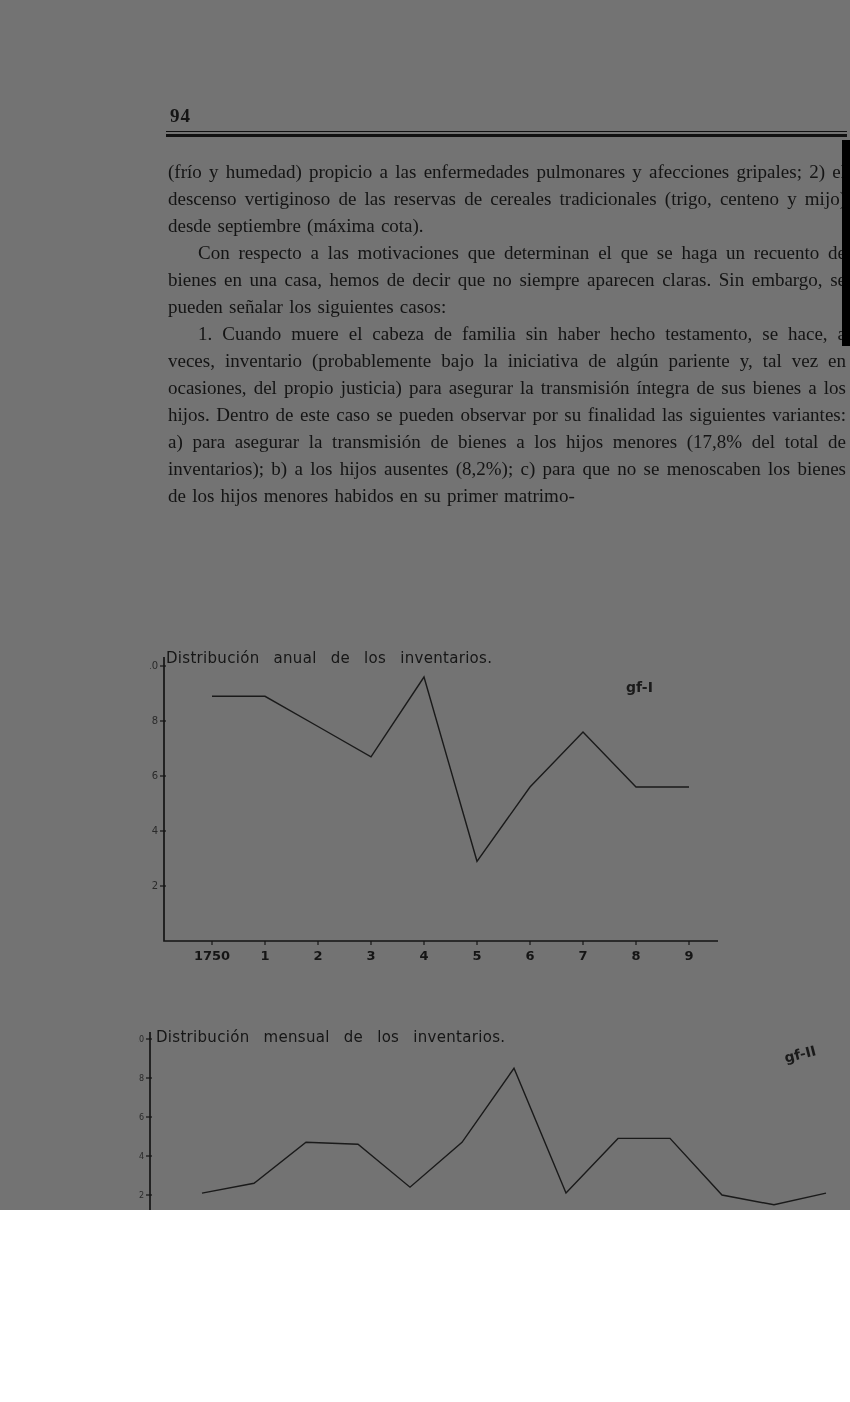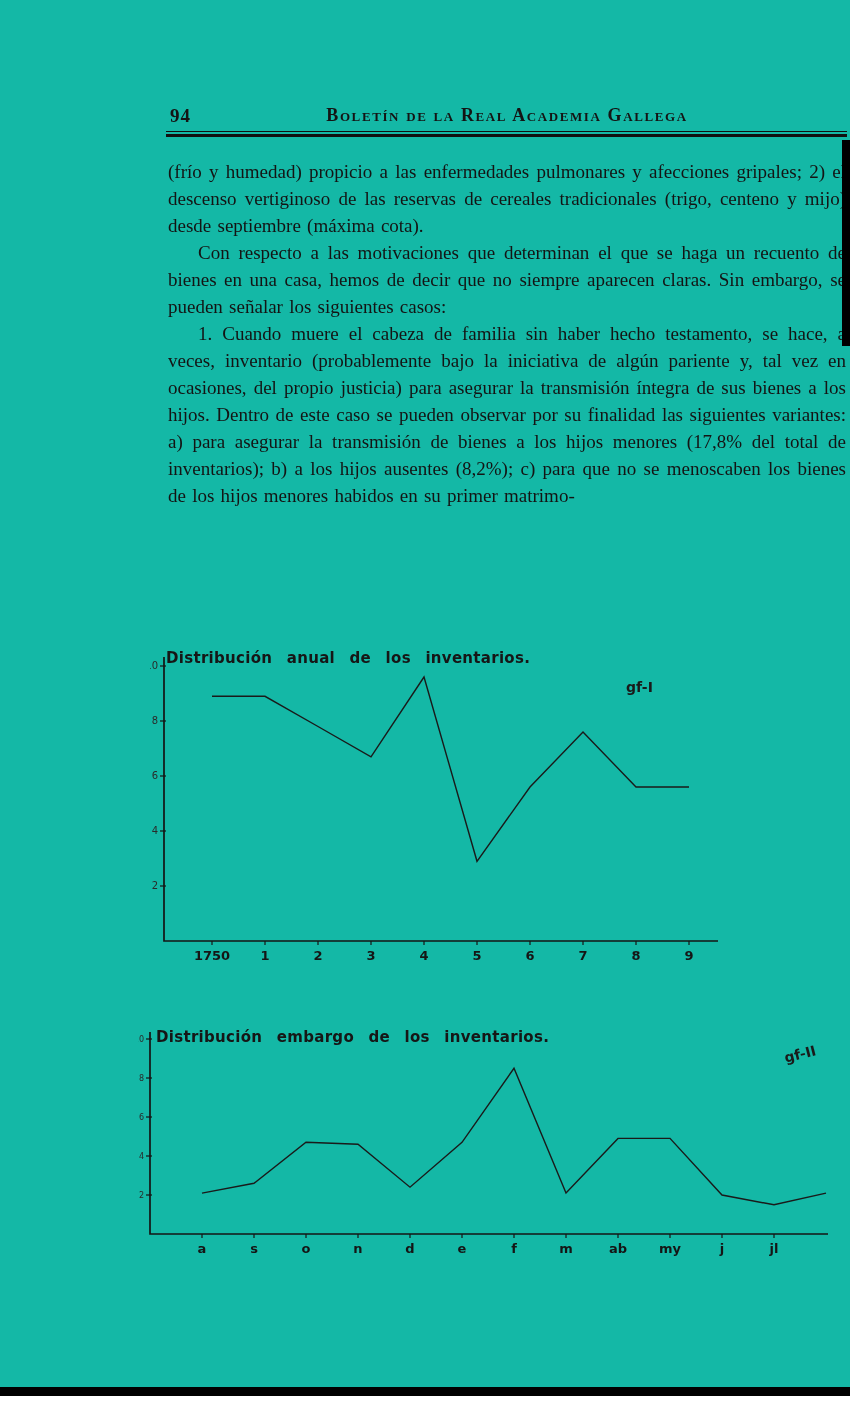--- a/index.html
+++ b/index.html
@@ -1,21 +1,21 @@
 <!DOCTYPE html>
 <html><head>
 <meta charset="utf-8">
 <style>
   * { margin: 0; padding: 0; box-sizing: border-box; }
   html, body { background: #ffffff; }
   .page {
     position: relative;
     width: 850px;
-    height: 1396px;
-    background: #14b8a6;
+    height: 1210px;
+    background: #737373;
     color: #141414;
     font-family: "Liberation Serif", serif;
     overflow: hidden;
   }
   
   .header { position: absolute; left: 168px; top: 103px; width: 678px; height: 26px; }
   .pagenum { position: absolute; left: 2px; top: 2px; font-size: 19px; font-weight: bold; letter-spacing: 1px; }
   .journal {
     position: absolute; left: 0; right: 0; top: 2px;
     text-align: center;
@@ -36,21 +36,21 @@
   }
   .para { text-indent: 30px; }
   .para.no-indent { text-indent: 0; }
   
   .chart { position: absolute; }
   .chart1 { left: 150px; top: 643px; width: 580px; height: 330px; }
   .chart2 { left: 138px; top: 1016px; width: 700px; height: 252px; }
   .chart-title {
     position: absolute; left: 16px; top: 6px;
     font-family: "DejaVu Sans", sans-serif;
-    font-weight: bold; font-size: 15px;
+    font-weight: normal; font-size: 15px;
     word-spacing: 9px; letter-spacing: 0.3px;
     color: #161616;
     white-space: nowrap;
   }
   .chart2 .chart-title { left: 18px; top: 12px; }
   .chart-annot {
     position: absolute;
     font-family: "DejaVu Sans", sans-serif;
     font-weight: bold; font-size: 14px;
     color: #1a1a1a;
@@ -63,21 +63,20 @@
   .artifact-right  { left: 842px; top: 140px; width: 8px;  height: 206px; }
   .artifact-bottom { left: 0;     top: 1387px; width: 850px; height: 15px; }
 </style>
 </head>
 <body>
 
 <div class="page">
 
   <div class="header">
     <span class="pagenum">94</span>
-    <span class="journal">Boletín de la Real Academia Gallega</span>
   </div>
   <div class="rule-thin"></div>
   <div class="rule-thick"></div>
 
   <div class="body-text">
     <p class="para no-indent">(frío y humedad) propicio a las enfermedades pulmonares y afecciones gripales; 2) el descenso vertiginoso de las reservas de cereales tradicionales (trigo, centeno y mijo) desde septiembre (máxima cota).</p>
     <p class="para">Con respecto a las motivaciones que determinan el que se haga un recuento de bienes en una casa, hemos de decir que no siempre aparecen claras. Sin embargo, se pueden señalar los siguientes casos:</p>
     <p class="para">1. Cuando muere el cabeza de familia sin haber hecho testamento, se hace, a veces, inventario (probablemente bajo la iniciativa de algún pariente y, tal vez en ocasiones, del propio justicia) para asegurar la transmisión íntegra de sus bienes a los hijos. Dentro de este caso se pueden observar por su finalidad las siguientes variantes: a) para asegurar la transmisión de bienes a los hijos menores (17,8% del total de inventarios); b) a los hijos ausentes (8,2%); c) para que no se menoscaben los bienes de los hijos menores habidos en su primer matrimo-</p>
   </div>
 
@@ -114,21 +113,21 @@
         <text x="433" y="317" text-anchor="middle" font-weight="bold" font-size="13" font-family="&quot;DejaVu Sans&quot;, sans-serif" fill="#151515">7</text>
         <line x1="486" y1="298" x2="486" y2="302" stroke="#151515" stroke-width="1.2"></line>
         <text x="486" y="317" text-anchor="middle" font-weight="bold" font-size="13" font-family="&quot;DejaVu Sans&quot;, sans-serif" fill="#151515">8</text>
         <line x1="539" y1="298" x2="539" y2="302" stroke="#151515" stroke-width="1.2"></line>
         <text x="539" y="317" text-anchor="middle" font-weight="bold" font-size="13" font-family="&quot;DejaVu Sans&quot;, sans-serif" fill="#151515">9</text>
         <polyline points="62,53.3 115,53.3 168,83.5 221,113.8 274,34.0 327,218.3 380,144.0 433,89.0 486,144.0 539,144.0" fill="none" stroke="#1a1a1a" stroke-width="1.4"></polyline>
       </svg>
   </figure>
 
   <figure class="chart chart2">
-    <div class="chart-title">Distribución embargo de los inventarios.</div>
+    <div class="chart-title">Distribución mensual de los inventarios.</div>
     <div class="chart-annot">gf-II</div>
     <svg width="700" height="252">
         <polyline points="12,16 12,218 690,218" fill="none" stroke="#151515" stroke-width="1.7"></polyline>
         <line x1="8" y1="179" x2="14" y2="179" stroke="#151515" stroke-width="1.2"></line>
         <text x="6" y="182" text-anchor="end" font-size="8" font-family="&quot;DejaVu Sans&quot;, sans-serif" fill="#2a2a2a">2</text>
         <line x1="8" y1="140" x2="14" y2="140" stroke="#151515" stroke-width="1.2"></line>
         <text x="6" y="143" text-anchor="end" font-size="8" font-family="&quot;DejaVu Sans&quot;, sans-serif" fill="#2a2a2a">4</text>
         <line x1="8" y1="101" x2="14" y2="101" stroke="#151515" stroke-width="1.2"></line>
         <text x="6" y="104" text-anchor="end" font-size="8" font-family="&quot;DejaVu Sans&quot;, sans-serif" fill="#2a2a2a">6</text>
         <line x1="8" y1="62" x2="14" y2="62" stroke="#151515" stroke-width="1.2"></line>

